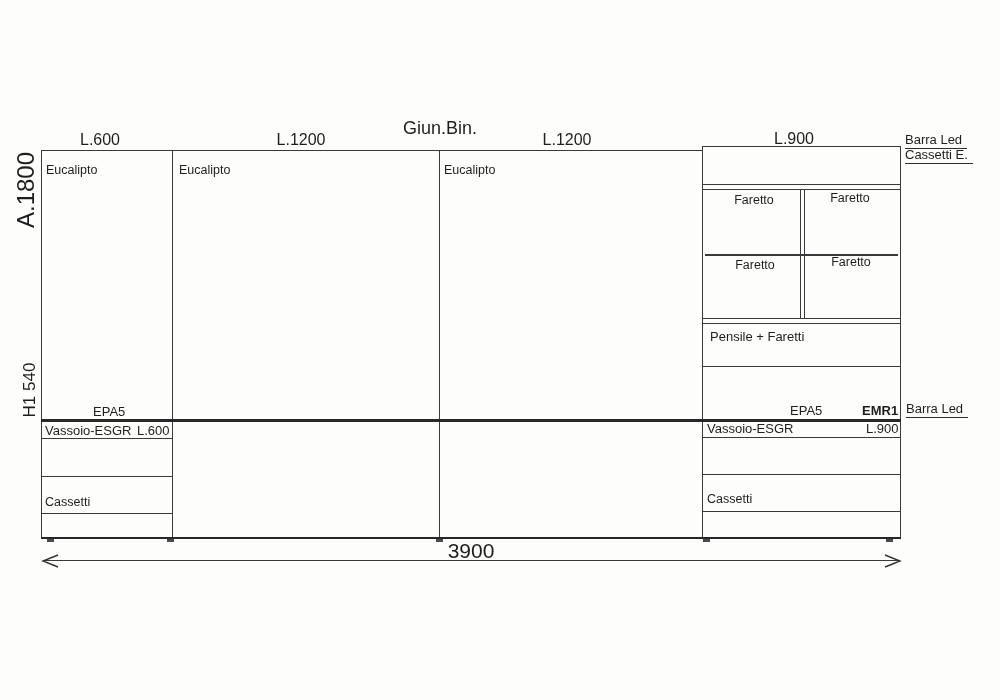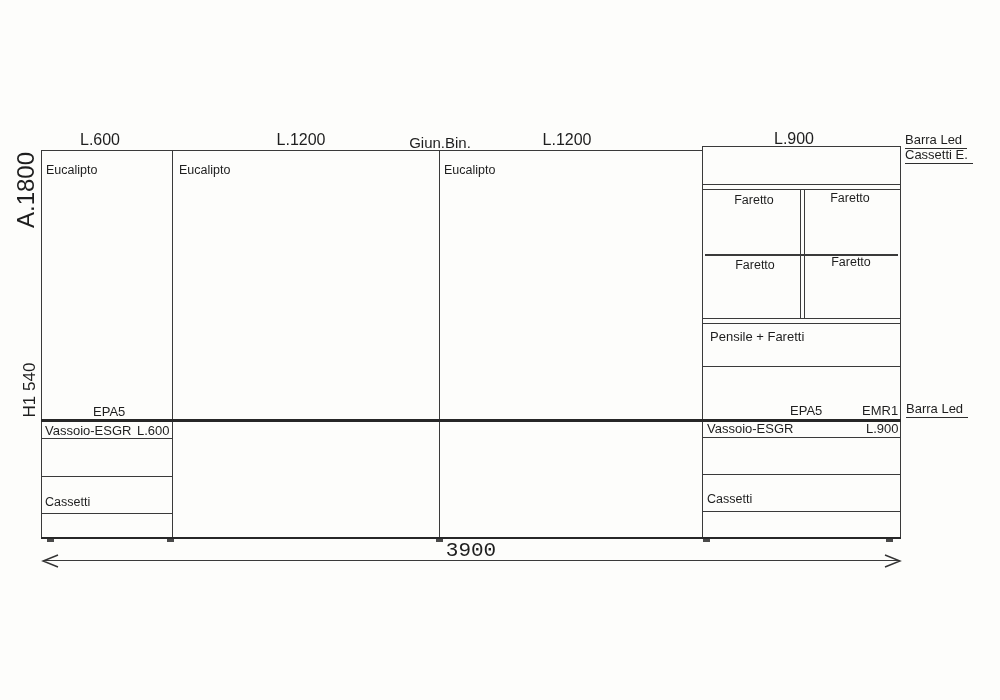--- a/index.html
+++ b/index.html
@@ -21,21 +21,21 @@
   .dbl{position:absolute;border-left:1px solid #3a3a3a;border-right:1px solid #3a3a3a;background:transparent;}
   svg.arrow{position:absolute;}
 </style>
 </head>
 <body>
 
 <div class="sheet">
 
   <span class="lbl f-top ctr" style="left:100px;top:131px;">L.600</span>
   <span class="lbl f-top ctr" style="left:301px;top:131px;">L.1200</span>
-  <span class="lbl ctr" style="left:440px;top:135px;font-size:15px;">Giun.Bin.</span>
+  <span class="lbl ctr" style="left:440px;top:119px;font-size:18px;">Giun.Bin.</span>
   <span class="lbl f-top ctr" style="left:567px;top:131px;">L.1200</span>
   <span class="lbl f-top ctr" style="left:794px;top:130px;">L.900</span>
 
   <span class="lbl rot" style="left:26px;top:190px;font-size:24px;">A.1800</span>
   <span class="lbl rot" style="left:30px;top:390px;font-size:17px;">H1 540</span>
 
   <div class="ln" style="left:41px;top:150px;width:662px;height:1px;"></div>
   <div class="ln" style="left:41px;top:150px;width:1px;height:388px;"></div>
   <div class="ln" style="left:172px;top:150px;width:1px;height:388px;"></div>
   <div class="ln" style="left:439px;top:151px;width:1px;height:387px;"></div>
@@ -62,21 +62,21 @@
   <span class="lbl f-small ctr" style="left:755px;top:259px;">Faretto</span>
   <span class="lbl f-small ctr" style="left:851px;top:256px;">Faretto</span>
   <span class="lbl f-mid" style="left:710px;top:330px;">Pensile + Faretti</span>
 
   <span class="lbl f-mid und" style="left:905px;top:133px;">Barra Led</span>
   <span class="lbl f-mid und" style="left:905px;top:148px;">Cassetti E.</span>
   <span class="lbl f-mid und" style="left:906px;top:402px;">Barra Led</span>
 
   <span class="lbl f-mid" style="left:93px;top:405px;">EPA5</span>
   <span class="lbl f-mid" style="left:790px;top:404px;">EPA5</span>
-  <span class="lbl f-mid" style="left:862px;top:404px;">EMR1</span>
+  <span class="lbl f-mid" style="left:862px;top:404px;font-weight:bold;">EMR1</span>
 
   <div class="ln" style="left:41px;top:438px;width:132px;height:1px;"></div>
   <div class="ln" style="left:41px;top:476px;width:132px;height:1px;"></div>
   <div class="ln" style="left:41px;top:513px;width:132px;height:1px;"></div>
   <span class="lbl f-mid" style="left:45px;top:424px;">Vassoio-ESGR</span>
   <span class="lbl f-mid" style="left:137px;top:424px;">L.600</span>
   <span class="lbl f-small" style="left:45px;top:496px;">Cassetti</span>
 
   <div class="ln" style="left:702px;top:437px;width:199px;height:1px;"></div>
   <div class="ln" style="left:702px;top:474px;width:199px;height:1px;"></div>
@@ -84,21 +84,21 @@
   <span class="lbl f-mid" style="left:707px;top:422px;">Vassoio-ESGR</span>
   <span class="lbl f-mid" style="left:866px;top:422px;">L.900</span>
   <span class="lbl f-small" style="left:707px;top:493px;">Cassetti</span>
 
   <div class="foot" style="left:47px;top:539px;"></div>
   <div class="foot" style="left:167px;top:539px;"></div>
   <div class="foot" style="left:436px;top:539px;"></div>
   <div class="foot" style="left:703px;top:539px;"></div>
   <div class="foot" style="left:886px;top:539px;"></div>
 
-  <span class="lbl f-dim ctr" style="left:471px;top:539px;font-family:Liberation Mono, monospace;">3900</span>
+  <span class="lbl f-dim ctr" style="left:471px;top:539px;">3900</span>
   <div class="ln" style="left:44px;top:560px;width:854px;height:1px;"></div>
   <svg class="arrow" style="left:41px;top:553px;" width="18" height="16" viewBox="0 0 18 16">
     <path d="M17 2 L2 8 L17 14" fill="none" stroke="#333333" stroke-width="1.4"></path>
   </svg>
   <svg class="arrow" style="left:884px;top:553px;" width="18" height="16" viewBox="0 0 18 16">
     <path d="M1 2 L16 8 L1 14" fill="none" stroke="#333333" stroke-width="1.4"></path>
   </svg>
 
 </div>
 

